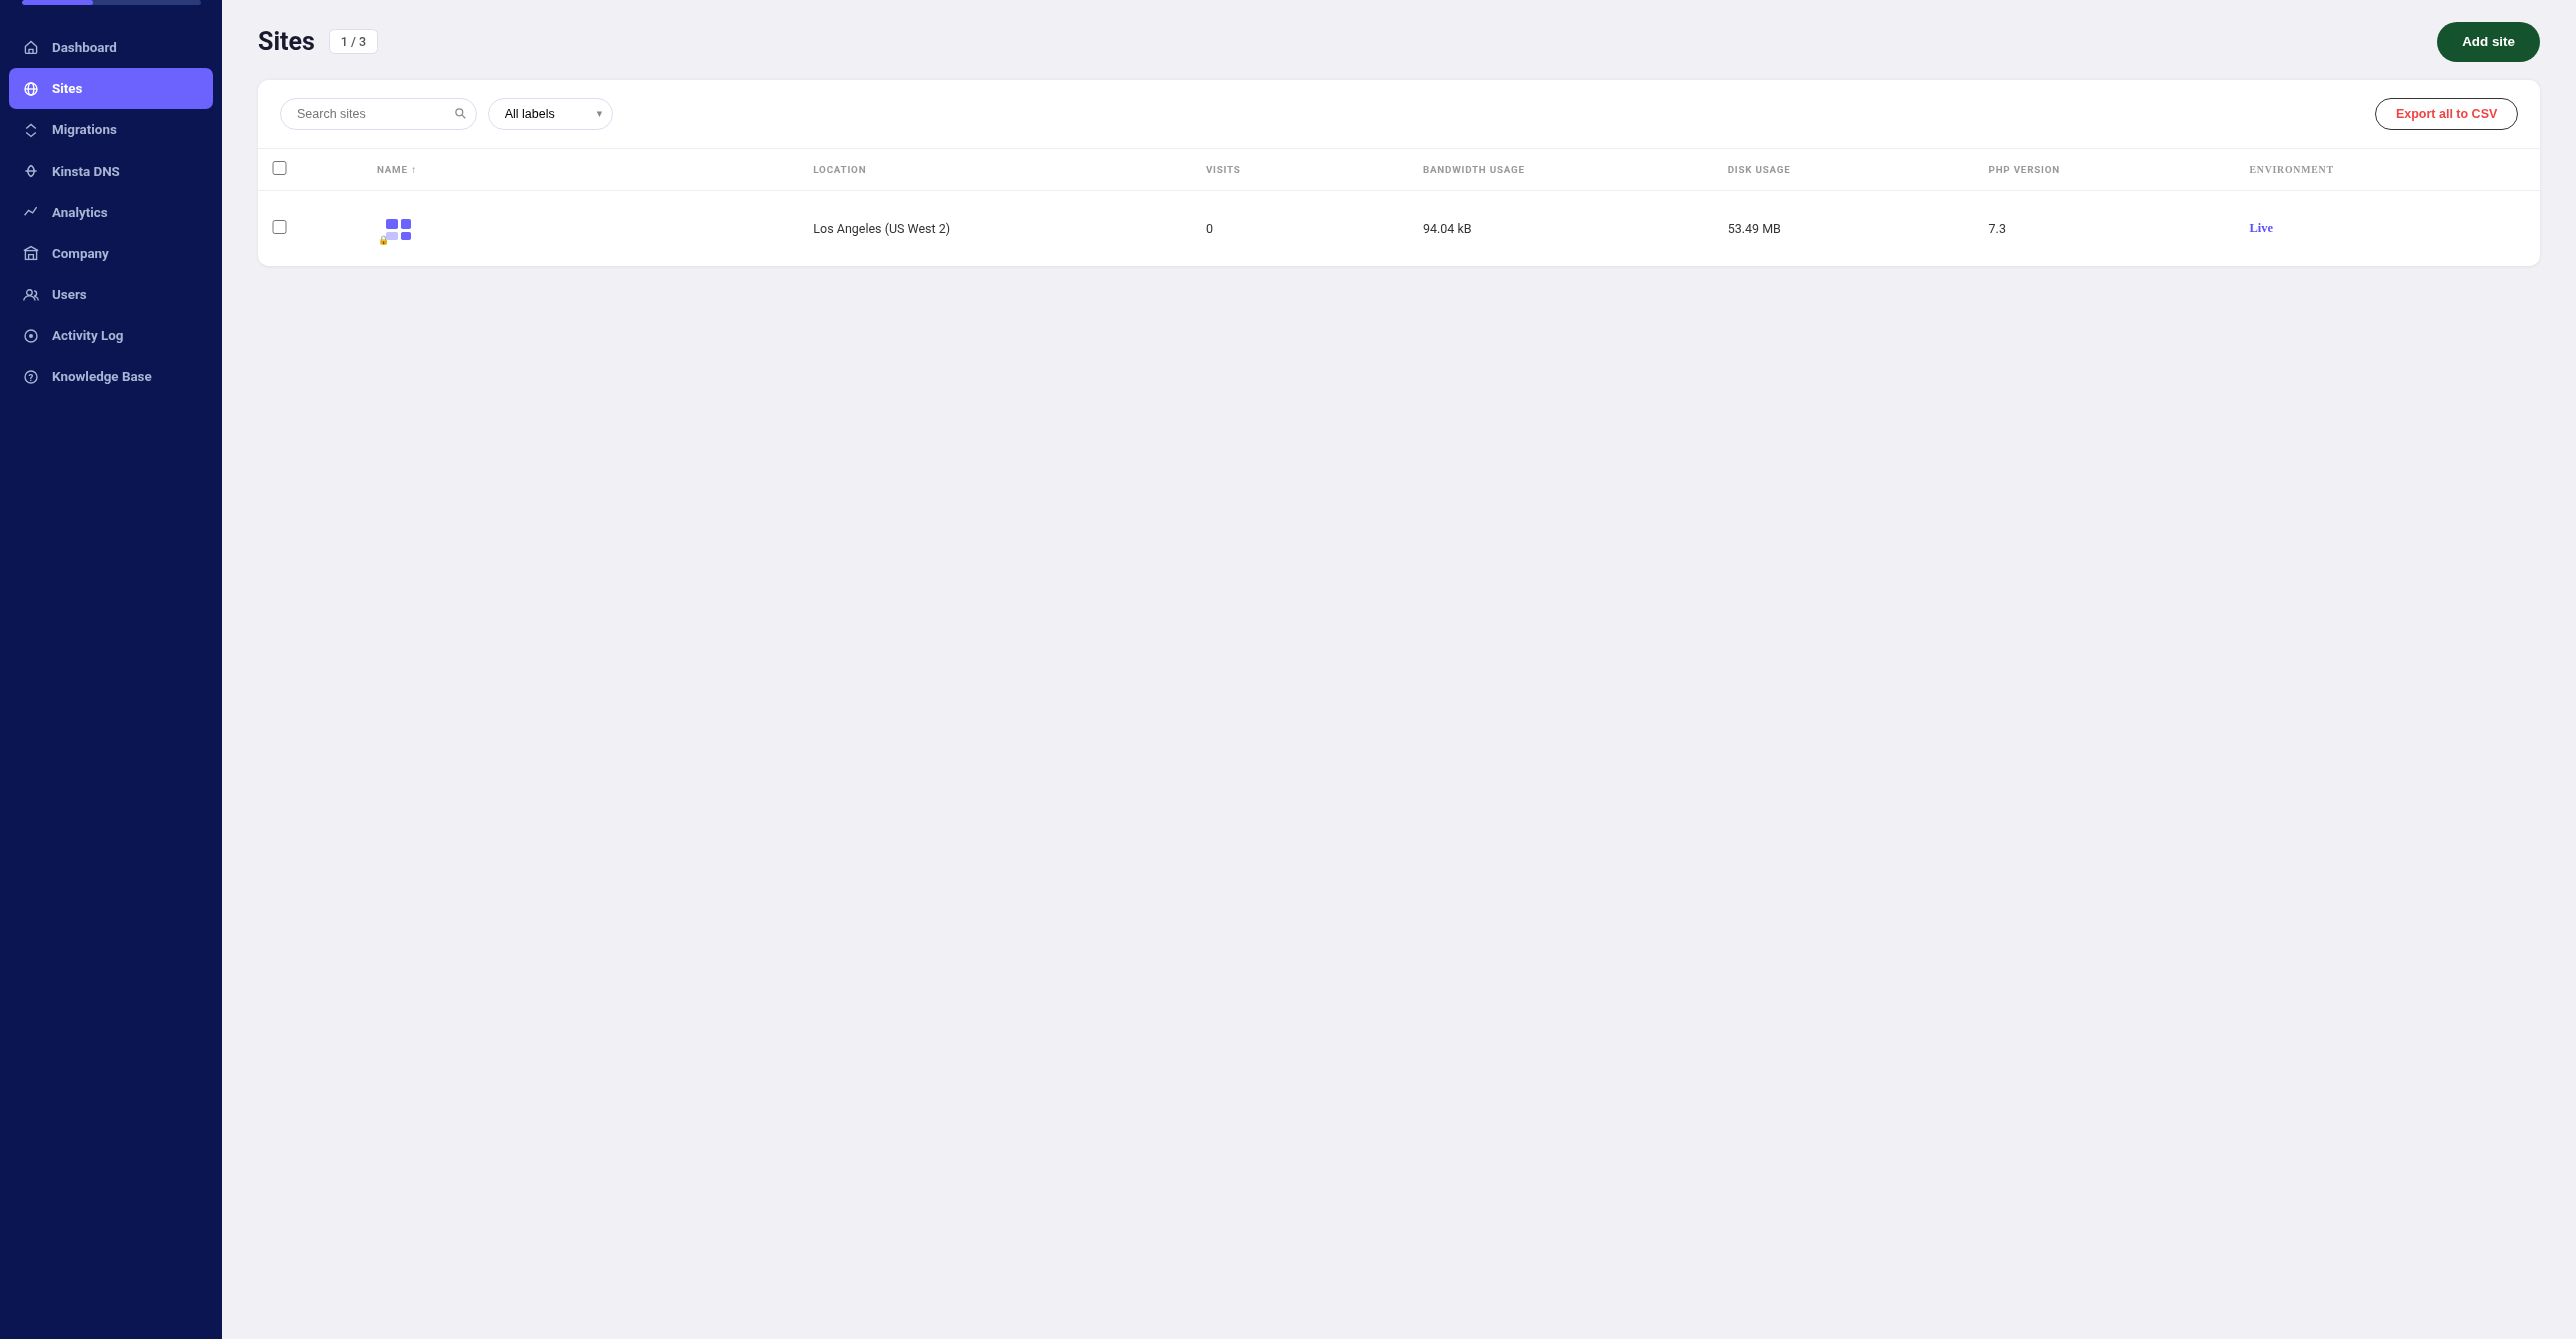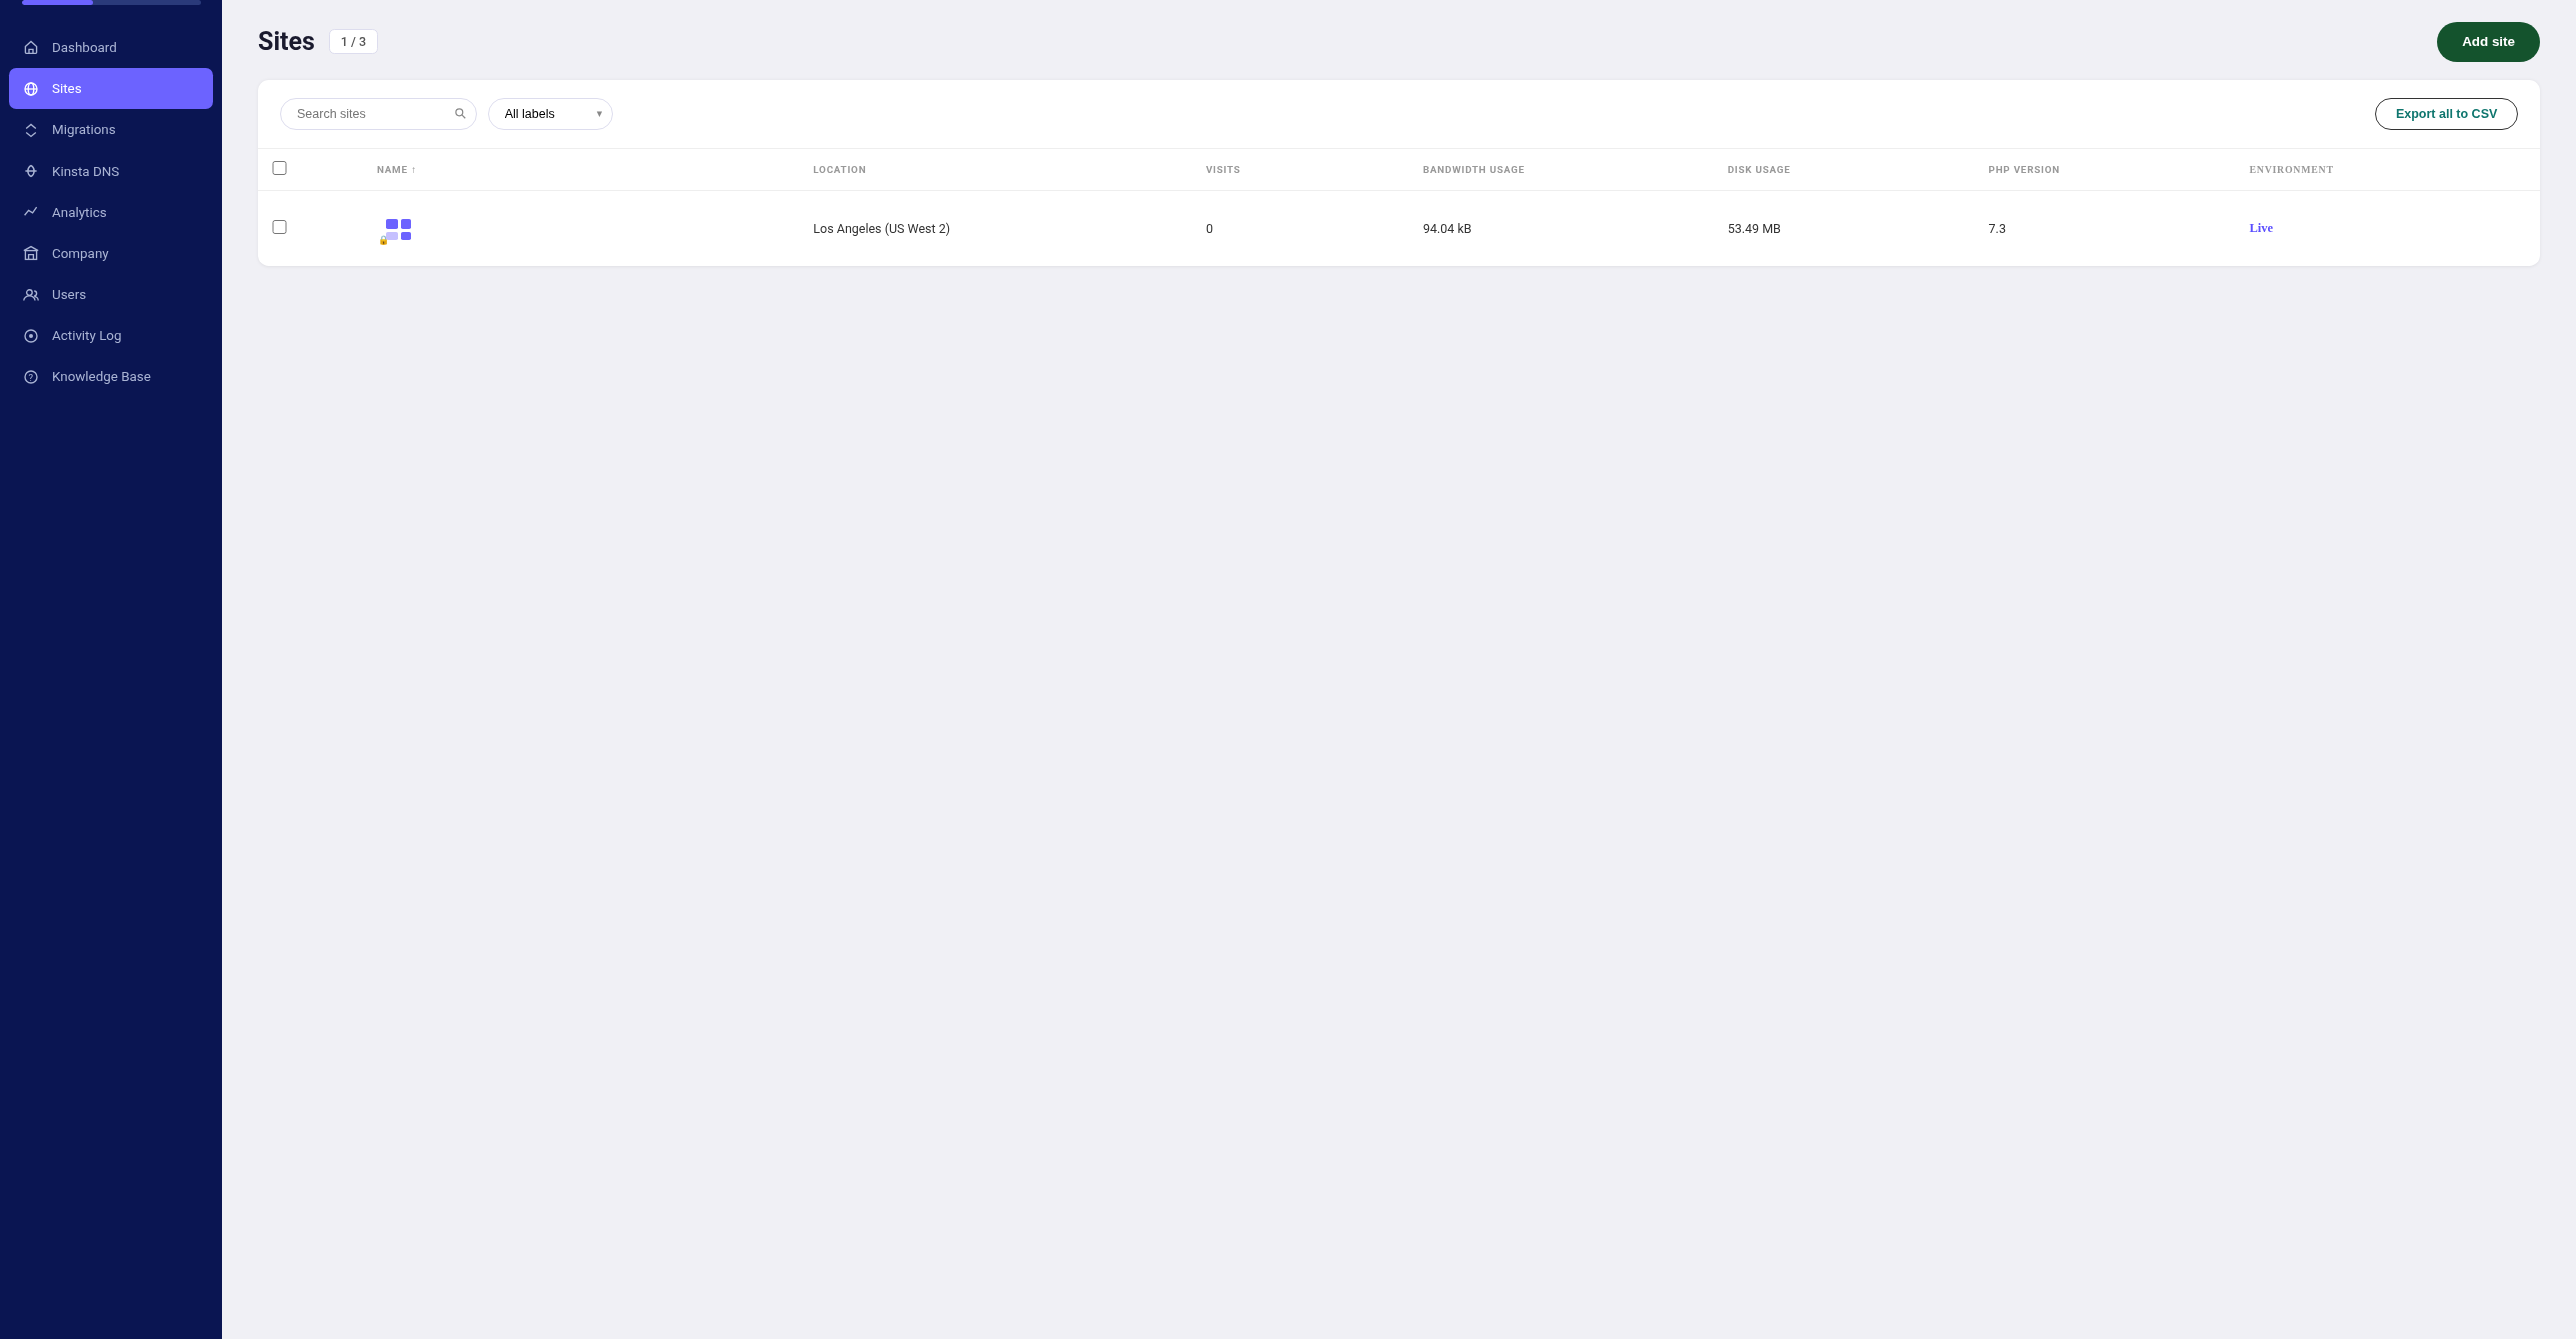--- a/index.html
+++ b/index.html
@@ -50,21 +50,21 @@
     }
     .sidebar-nav { flex: 1; padding: 0 0 14.3px; }
     .nav-item {
       display: flex;
       align-items: center;
       gap: 12.5px;
       padding: 11.6px 21.5px;
       color: #aab4d4;
       cursor: pointer;
       font-size: 13.4px;
-      font-weight: 400;
+      font-weight: 700;
       border-radius: 0;
       transition: background 0.15s;
       text-decoration: none;
     }
     .nav-item.active {
       background: #6c63ff;
       color: white;
       border-radius: 7.2px;
       margin: 0 9px;
       padding: 11.6px 12.5px;
@@ -194,21 +194,21 @@
       color: #888;
       font-size: 10.7px;
     }
     .export-btn {
       border: 1.3px solid #333;
       border-radius: 27px;
       padding: 8px 19.7px;
       font-size: 12.5px;
       font-weight: 600;
       background: white;
-      color: #0f766e;
+      color: #ef4444;
       cursor: pointer;
       transition: background 0.15s;
     }
 
     
     .sites-table { width: 100%; border-collapse: collapse; }
     .sites-table th {
       text-align: left;
       font-size: 9.8px;
       font-weight: 700;

